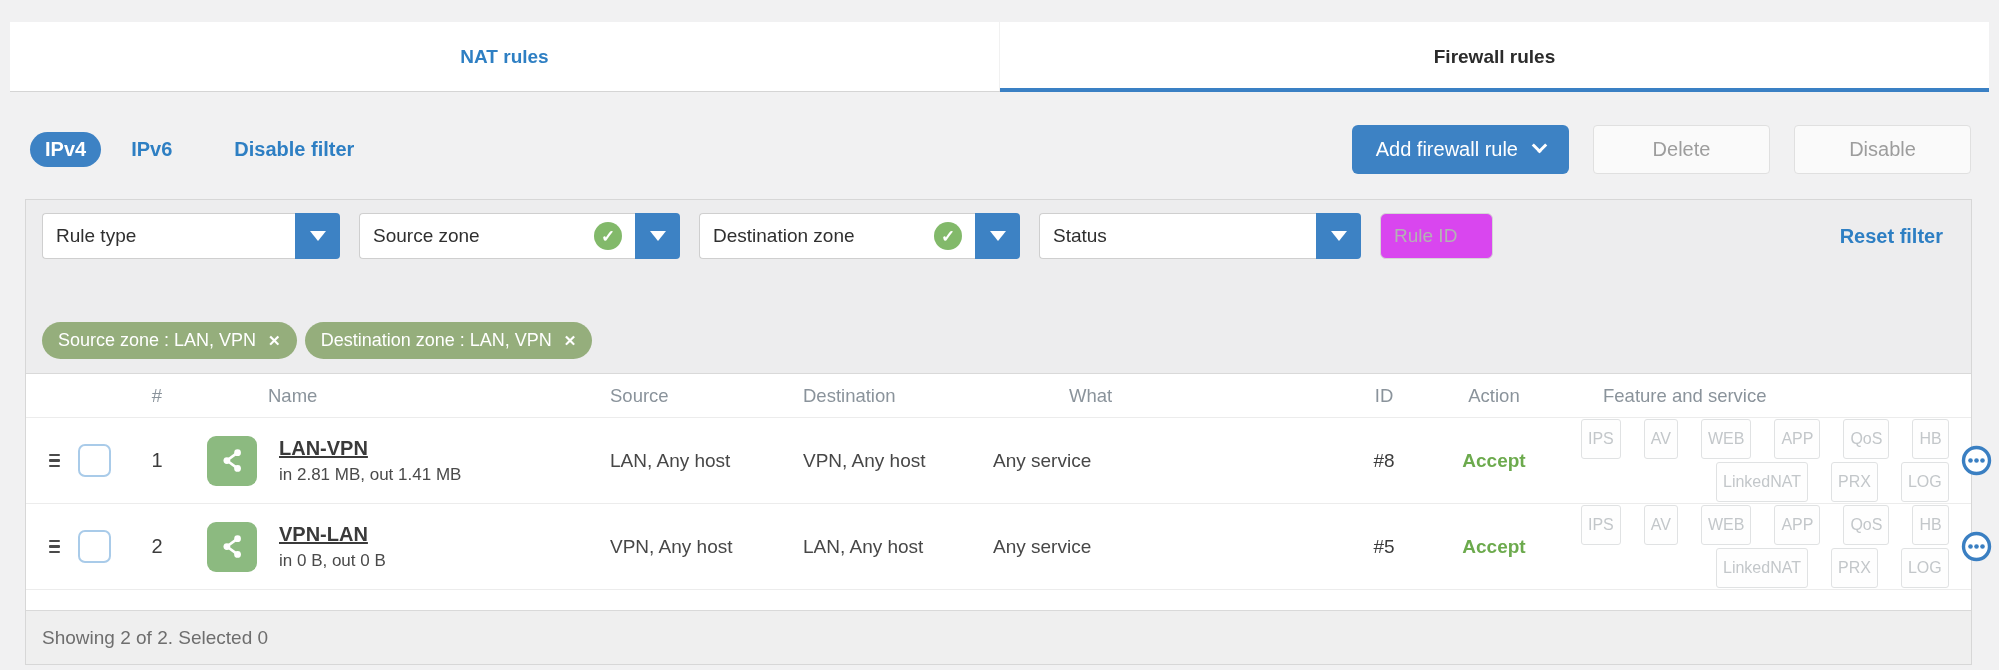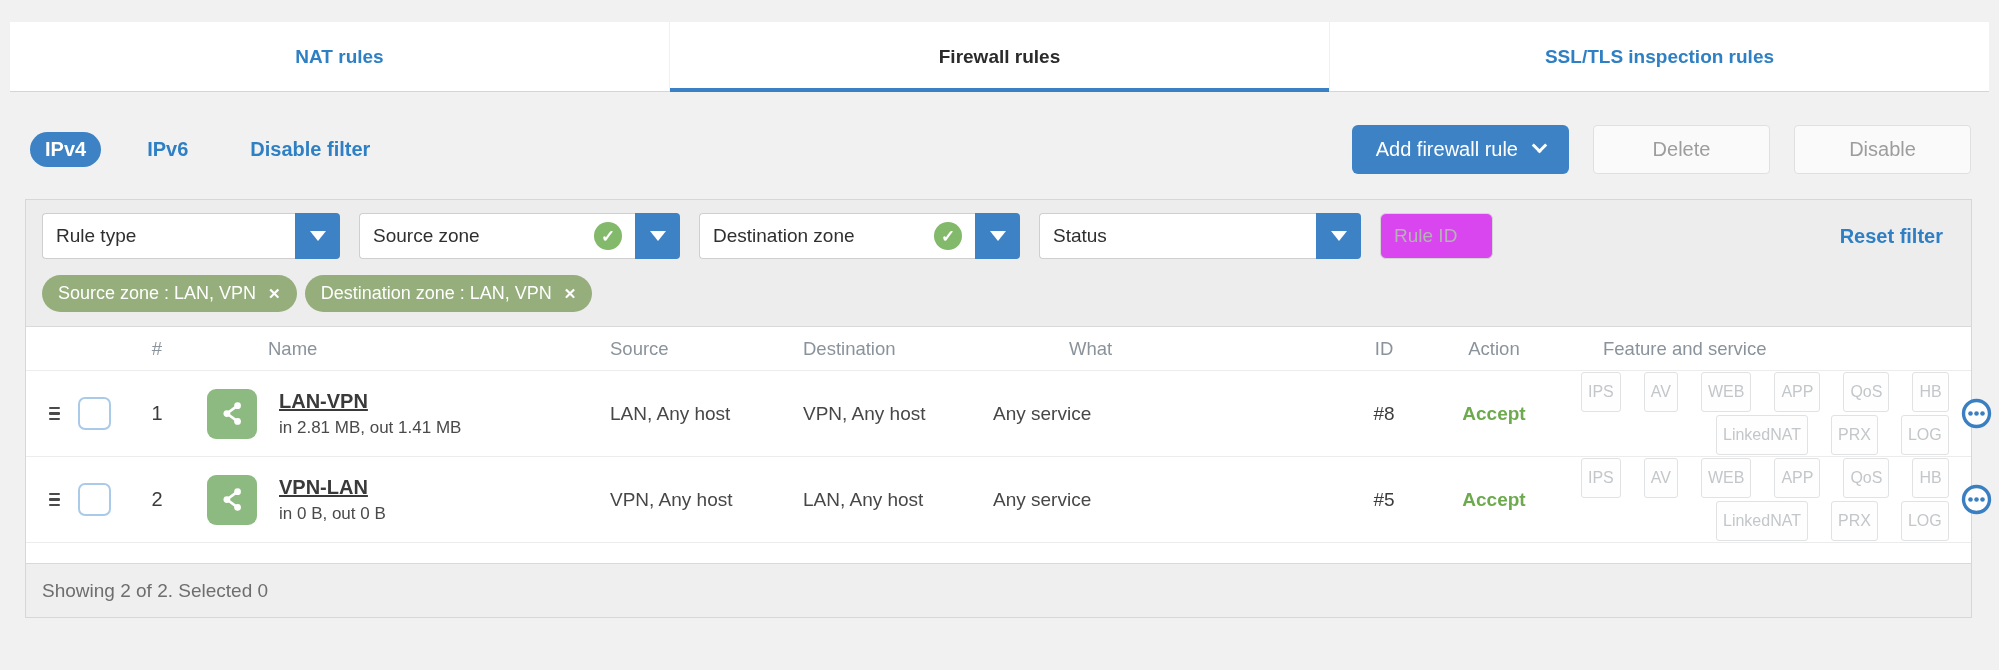--- a/index.html
+++ b/index.html
@@ -31,21 +31,21 @@
   
   .toolbar {
     position: absolute; left: 30px; top: 124px; width: 1941px; height: 50px;
     display: flex; align-items: center;
   }
   .pill {
     background: #3d82c4; color: #fff; font-weight: bold; font-size: 20px;
     border-radius: 18px; padding: 6px 15px; cursor: pointer;
   }
   .toolbar-link { color: #2e7fc3; font-weight: bold; font-size: 20px; cursor: pointer; text-decoration: none; }
-  .ipv6-link { margin-left: 46px; }
+  .ipv6-link { margin-left: 30px; }
   .disable-filter-link { margin-left: 62px; }
   .toolbar-right { margin-left: auto; display: flex; align-items: flex-start; gap: 24px; }
   .btn-primary {
     background: #3d82c4; color: #fff; font-size: 20px; border: none;
     border-radius: 6px; height: 49px; padding: 0 24px; display: flex;
     align-items: center; gap: 16px; cursor: pointer; font-family: inherit;
   }
   .chevron-down {
     width: 11px; height: 11px; border-right: 3px solid #fff;
     border-bottom: 3px solid #fff; transform: rotate(45deg); margin-top: -7px;
@@ -101,21 +101,21 @@
     border-radius: 5px; height: 48px; padding: 0 22px; display: flex;
     align-items: center; gap: 12px; cursor: pointer; font-family: inherit;
   }
   .btn-addfilter .caret-down { border-left-width: 6px; border-right-width: 6px; border-top-width: 8px; }
   .reset-link { margin-left: auto; margin-right: 12px; color: #2e7fc3; font-weight: bold; font-size: 20px; cursor: pointer; text-decoration: none; }
 
   
   .chips-row { display: flex; gap: 8px; padding: 8px 16px 14px 16px; }
   .chip {
     background: #95ae7c; color: #fff; font-size: 18px; border-radius: 19px;
-    padding: 8px 16px; display: flex; align-items: center; gap: 12px; cursor: default;
+    padding: 8px 16px; display: flex; align-items: center; gap: 12px; cursor: default; margin-top: 47px;
   }
   .chip-x { font-weight: bold; font-size: 15px; cursor: pointer; line-height: 1; }
 
   
   .table-section { background: #fff; border-top: 1px solid #d9d9d9; }
   .trow {
     display: grid;
     grid-template-columns: 40px 56px 70px 418px 193px 190px 348px 86px 134px 1fr;
     align-items: center;
   }
@@ -172,21 +172,20 @@
     display: flex; align-items: center; padding: 0 16px;
     font-size: 19px; color: #6e6e6e; margin-top: 20px;
   }
 </style>
 </head>
 <body>
 
 <div class="tabbar">
   <div class="tab">NAT rules</div>
   <div class="tab active">Firewall rules</div>
-  <div class="tab">SSL/TLS inspection rules</div>
 </div>
 
 <div class="toolbar">
   <span class="pill">IPv4</span>
   <a class="toolbar-link ipv6-link">IPv6</a>
   <a class="toolbar-link disable-filter-link">Disable filter</a>
   <div class="toolbar-right">
     <button class="btn-primary">
       <span>Add firewall rule</span>
       <span class="chevron-down"></span>

